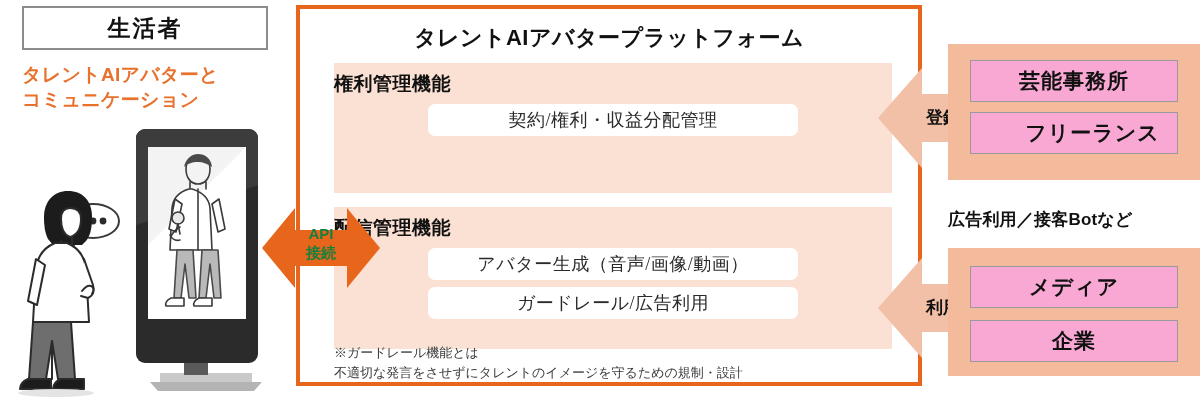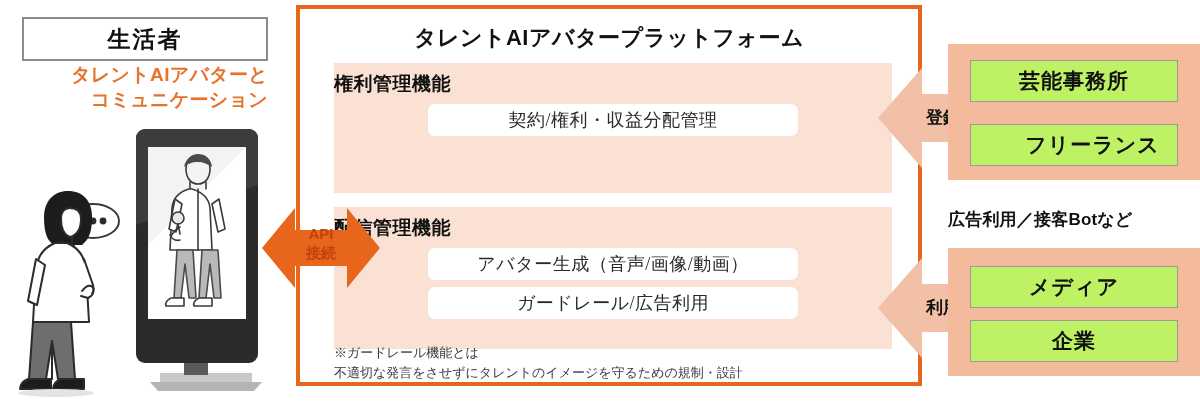--- a/index.html
+++ b/index.html
@@ -16,42 +16,42 @@
     width: 1200px;
     height: 401px;
     overflow: hidden;
     background: #ffffff;
   }
 
   
   #consumer-box {
     position: absolute;
     left: 22px;
-    top: 17px;
+    top: 6px;
     width: 246px;
     height: 44px;
     border: 2px solid #8c8c8c;
     background: #ffffff;
     box-sizing: border-box;
     display: flex;
     align-items: center;
     justify-content: center;
   }
   #consumer-box .lbl {
     font-size: 23px;
     font-weight: bold;
     letter-spacing: 2px;
     color: #111111;
   }
   #consumer-caption {
     position: absolute;
     left: 22px;
     top: 62px;
     width: 246px;
-    text-align: right;
+    text-align: left;
     color: #E8712C;
     font-size: 19px;
     font-weight: bold;
     line-height: 1.32;
     letter-spacing: 0.3px;
   }
 
   
   #illustration {
     position: absolute;
@@ -139,21 +139,21 @@
     left: 262px;
     top: 199px;
     width: 118px;
     height: 98px;
   }
   #api-arrow .api-label {
     position: absolute;
     left: 0; top: 26px;
     width: 118px;
     text-align: center;
-    color: #c2410c;
+    color: #15803d;
     font-size: 15px;
     font-weight: bold;
     line-height: 1.25;
     white-space: pre-line;
     pointer-events: none;
   }
 
   
   .side-label {
     position: absolute;
@@ -169,33 +169,33 @@
     background: #F3BB9C;
     box-sizing: border-box;
   }
   #panel-supply  { top: 44px;  height: 136px; }
   #panel-demand  { top: 248px; height: 128px; }
 
   .side-item {
     margin: 0 auto;
     width: 208px;
     height: 42px;
-    background: #bef264;
+    background: #f9a8d4;
     border: 1px solid #9a9a9a;
     box-sizing: border-box;
     display: flex;
     align-items: center;
     justify-content: center;
     font-size: 21px;
     font-weight: bold;
     color: #111111;
     letter-spacing: 1px;
   }
   #panel-supply .side-item:first-of-type { margin-top: 16px; }
-  #panel-supply .side-item + .side-item  { margin-top: 22px; padding-left: 37px; }
+  #panel-supply .side-item + .side-item  { margin-top: 10px; padding-left: 37px; }
   #panel-demand .side-item:first-of-type { margin-top: 18px; }
   #panel-demand .side-item + .side-item  { margin-top: 12px; }
 
   
   .flow-arrow {
     position: absolute;
     width: 96px;
     height: 112px;
   }
   #flow-arrow-register { left: 878px; top: 62px; }

